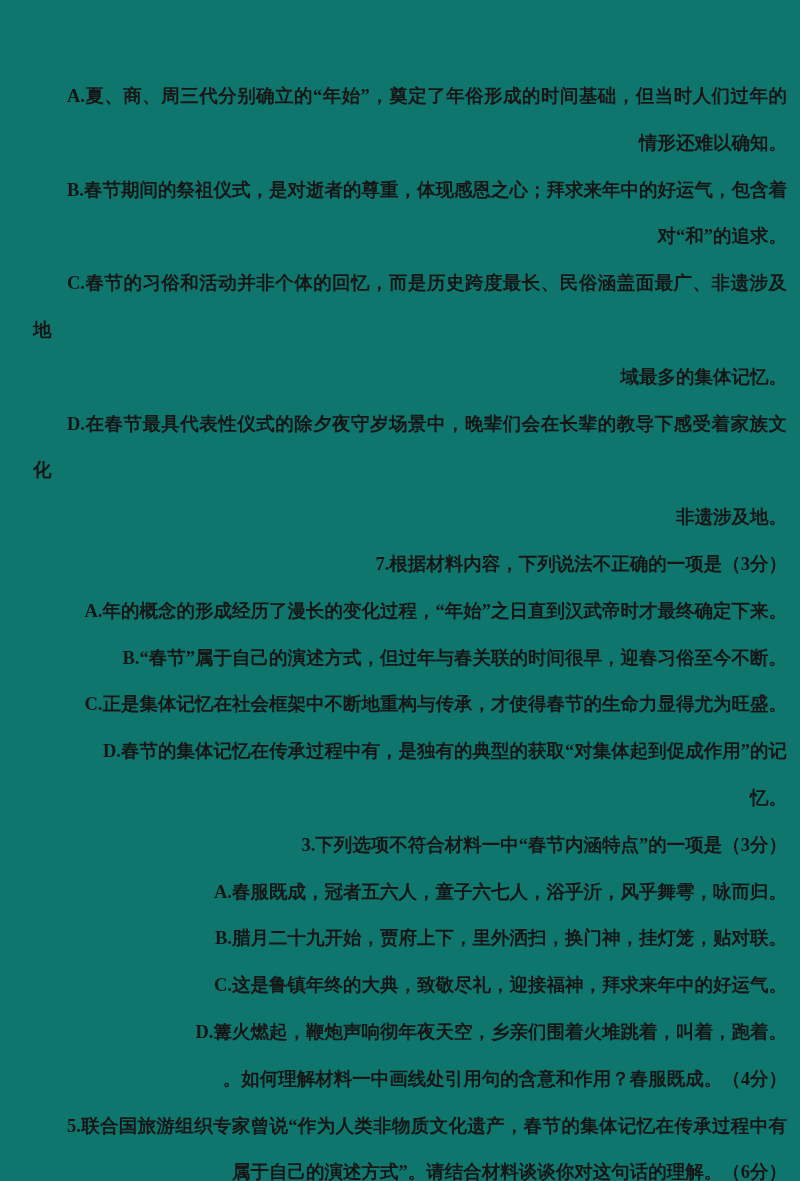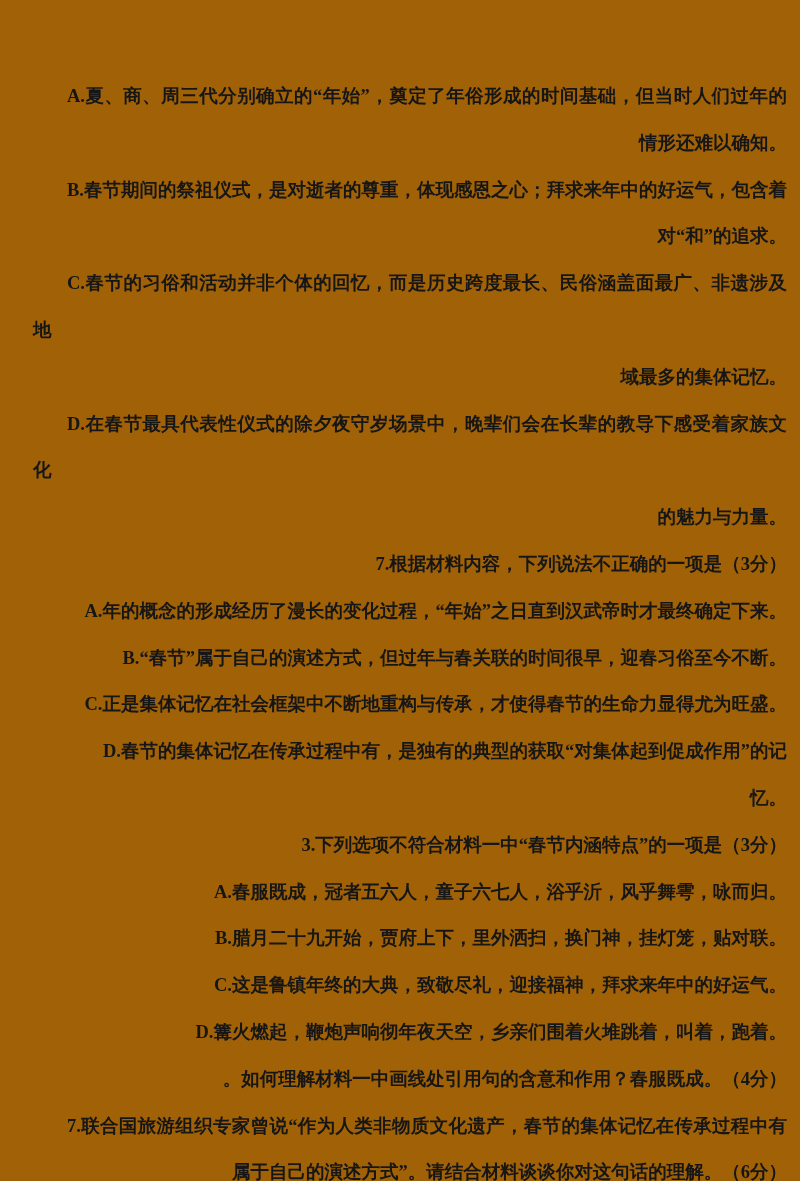--- a/index.html
+++ b/index.html
@@ -4,21 +4,21 @@
 <style>
   html, body {
     margin: 0;
     padding: 0;
     background: #ffffff;
   }
   .page {
     position: relative;
     width: 800px;
     height: 1181px;
-    background: #a16207;
+    background: #0f766e;
     box-sizing: border-box;
     padding: 73px 13px 0 33px;
     overflow: hidden;
     font-family: "Liberation Serif", "DejaVu Serif", serif;
     font-weight: 700;
     font-size: 18.5px;
     color: #161616;
   }
   .ln {
     line-height: 46.8px;
@@ -43,34 +43,34 @@
   <div class="ln ind fill">A.夏、商、周三代分别确立的“年始”，奠定了年俗形成的时间基础，但当时人们过年的</div>
   <div class="ln">情形还难以确知。</div>
 
   <div class="ln ind fill">B.春节期间的祭祖仪式，是对逝者的尊重，体现感恩之心；拜求来年中的好运气，包含着</div>
   <div class="ln">对“和”的追求。</div>
 
   <div class="ln ind fill">C.春节的习俗和活动并非个体的回忆，而是历史跨度最长、民俗涵盖面最广、非遗涉及地</div>
   <div class="ln">域最多的集体记忆。</div>
 
   <div class="ln ind fill">D.在春节最具代表性仪式的除夕夜守岁场景中，晚辈们会在长辈的教导下感受着家族文化</div>
-  <div class="ln">的魅力与力量。</div>
+  <div class="ln">非遗涉及地。</div>
 
   <div class="ln ind">7.根据材料内容，下列说法不正确的一项是（3分）</div>
   <div class="ln ind">A.年的概念的形成经历了漫长的变化过程，“年始”之日直到汉武帝时才最终确定下来。</div>
   <div class="ln ind">B.“春节”属于自己的演述方式，但过年与春关联的时间很早，迎春习俗至今不断。</div>
   <div class="ln ind">C.正是集体记忆在社会框架中不断地重构与传承，才使得春节的生命力显得尤为旺盛。</div>
   <div class="ln ind">D.春节的集体记忆在传承过程中有，是独有的典型的获取“对集体起到促成作用”的记忆。</div>
 
   <div class="ln ind">3.下列选项不符合材料一中“春节内涵特点”的一项是（3分）</div>
   <div class="ln ind">A.春服既成，冠者五六人，童子六七人，浴乎沂，风乎舞雩，咏而归。</div>
   <div class="ln ind">B.腊月二十九开始，贾府上下，里外洒扫，换门神，挂灯笼，贴对联。</div>
   <div class="ln ind">C.这是鲁镇年终的大典，致敬尽礼，迎接福神，拜求来年中的好运气。</div>
   <div class="ln ind">D.篝火燃起，鞭炮声响彻年夜天空，乡亲们围着火堆跳着，叫着，跑着。</div>
 
   <div class="ln ind">。如何理解材料一中画线处引用句的含意和作用？春服既成。（4分）</div>
 
-  <div class="ln ind fill">7.联合国旅游组织专家曾说“作为人类非物质文化遗产，春节的集体记忆在传承过程中有</div>
+  <div class="ln ind fill">5.联合国旅游组织专家曾说“作为人类非物质文化遗产，春节的集体记忆在传承过程中有</div>
   <div class="ln">属于自己的演述方式”。请结合材料谈谈你对这句话的理解。（6分）</div>
 
   <div class="ln ind2">（二）阅读Ⅱ（本题共4小题，16分）</div>
 
 </div>
 
 </body></html>

